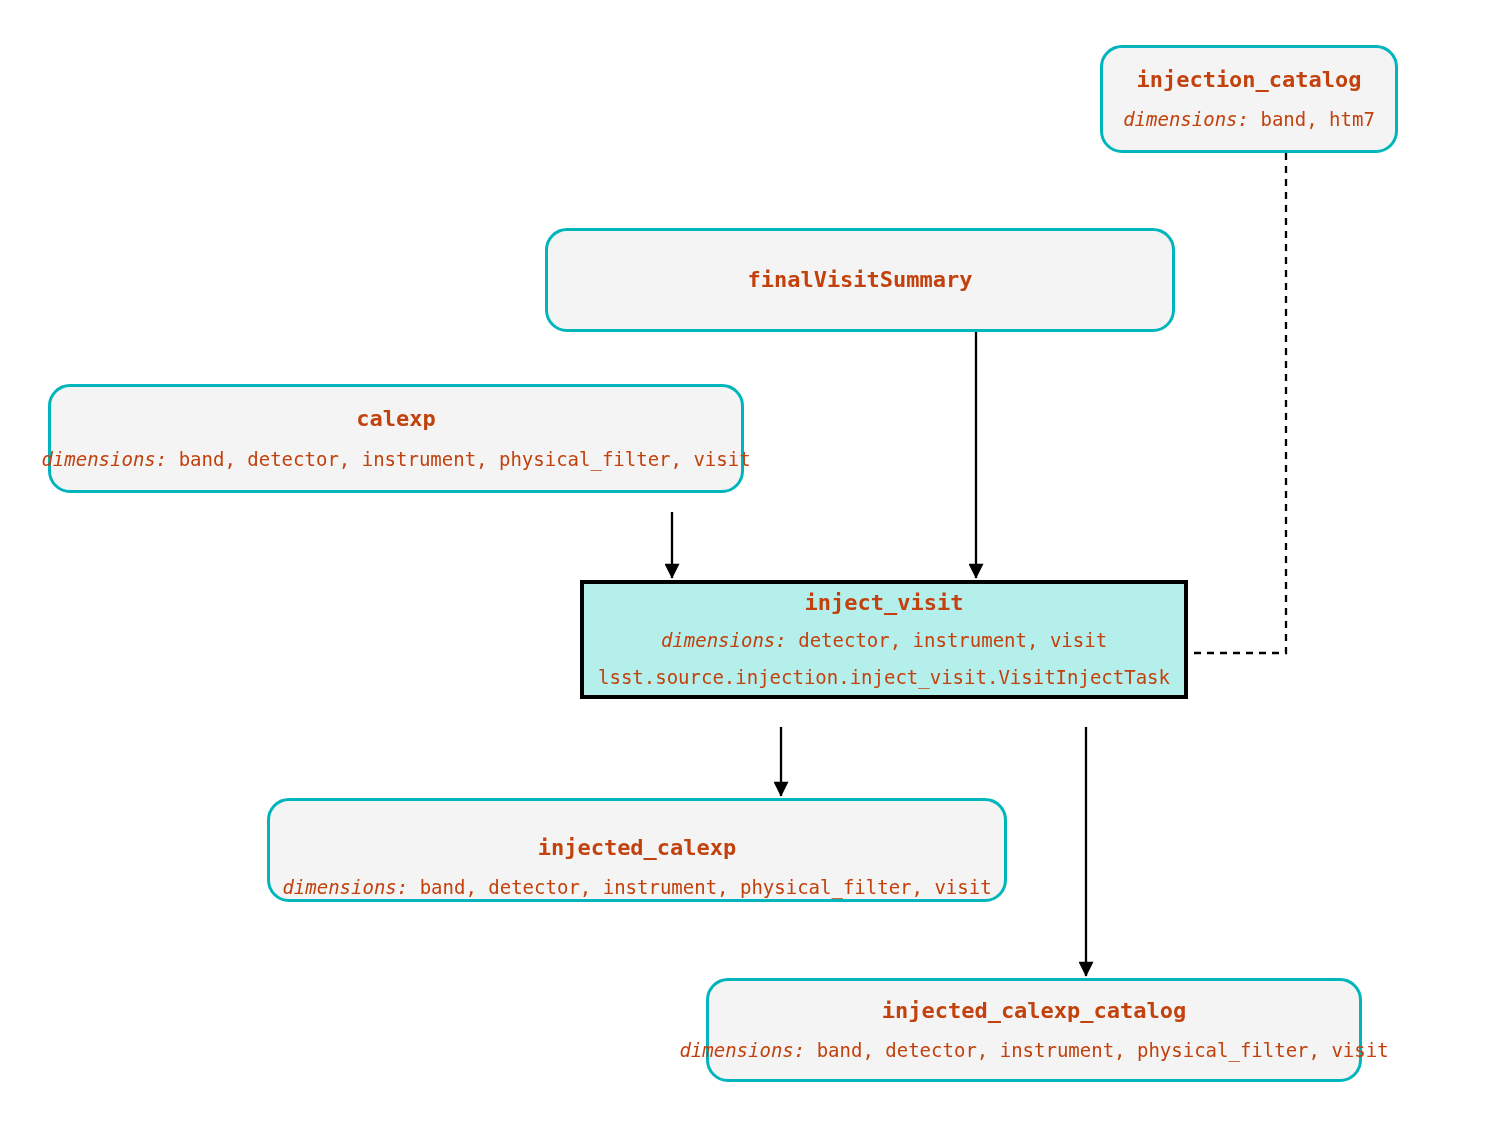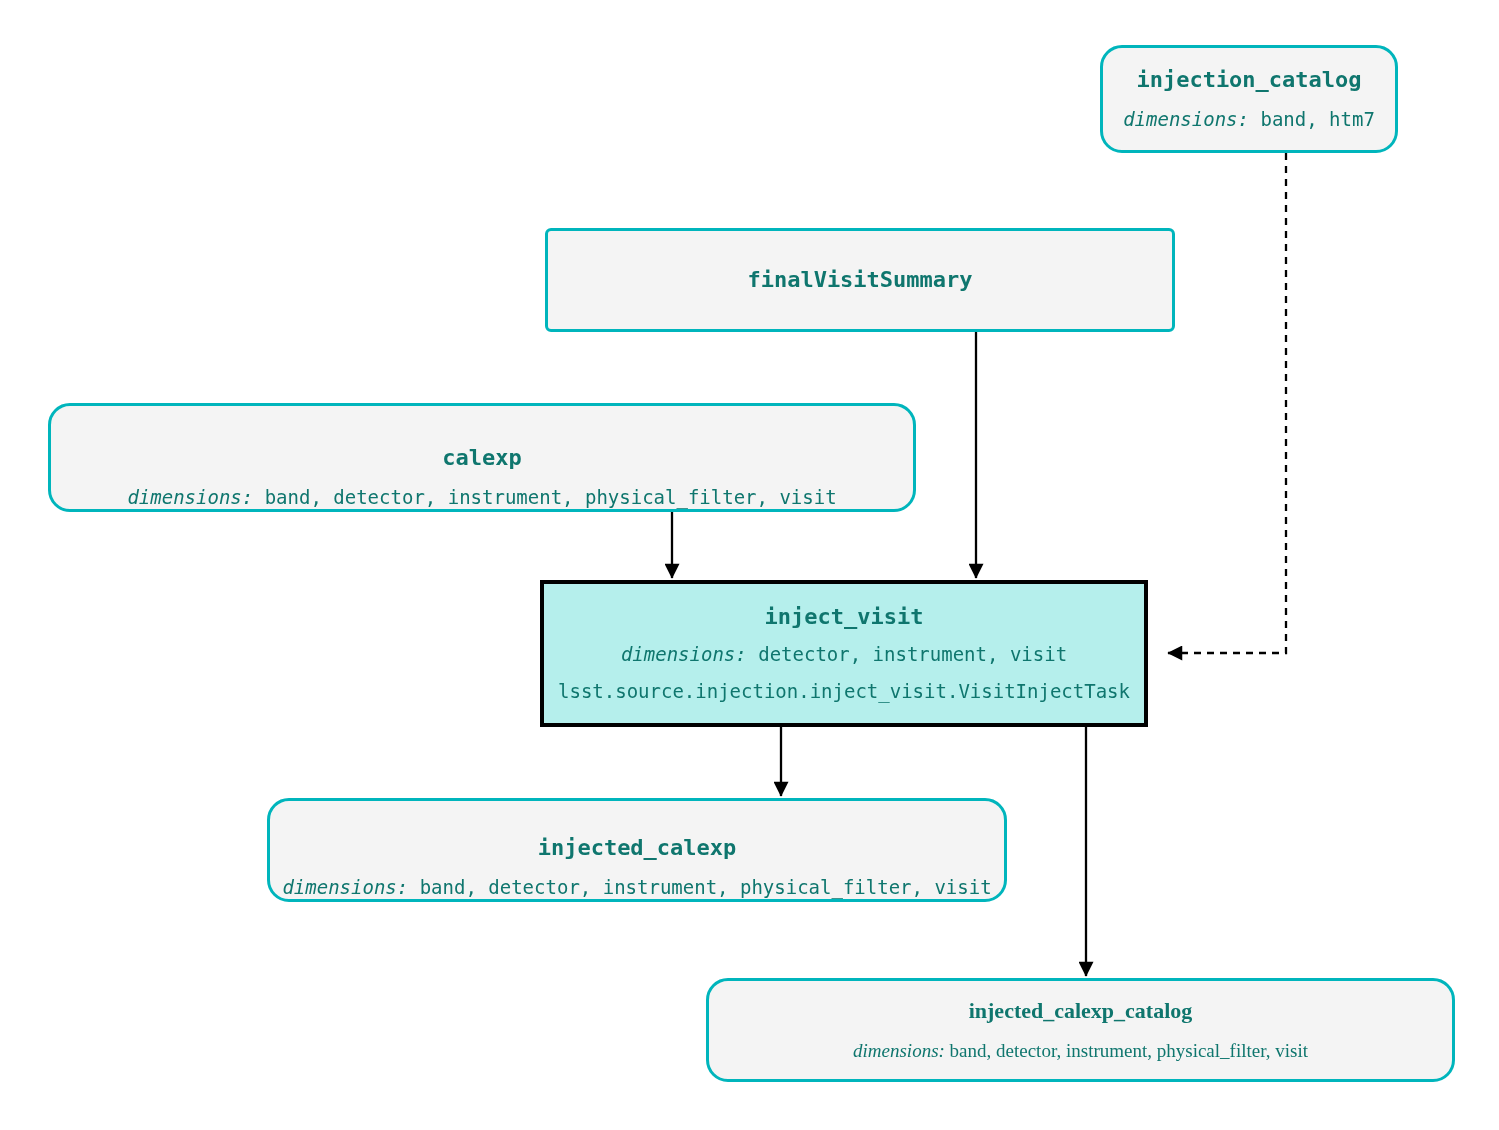--- a/index.html
+++ b/index.html
@@ -11,21 +11,21 @@
     --bg: #ffffff;
   }
   * { margin: 0; padding: 0; box-sizing: border-box; }
   html, body { background: var(--bg); }
   .canvas {
     position: relative;
     width: 1499px;
     height: 1130px;
     background: var(--bg);
     font-family: "DejaVu Sans Mono", "Liberation Mono", monospace;
-    color: #0f766e;
+    color: #c2410c;
     overflow: hidden;
   }
   .edge-layer {
     position: absolute;
     left: 0; top: 0;
     width: 1499px; height: 1130px;
   }
   .node {
     position: absolute;
     display: flex;
@@ -54,25 +54,25 @@
   }
   .node .line {
     font-size: 19px;
     line-height: 1.15;
     white-space: nowrap;
   }
   .dims-label { font-style: italic; }
 
   
   #n-injection_catalog       { left: 1100px; top:  45px; width: 298px; height: 108px; }
-  #n-finalVisitSummary       { left:  545px; top: 228px; width: 630px; height: 104px; border-radius: 6px; }
-  #n-calexp                  { left:   48px; top: 403px; width: 868px; height: 109px; justify-content: flex-end; }
-  #n-inject_visit            { left:  540px; top: 580px; width: 608px; height: 147px; }
+  #n-finalVisitSummary       { left:  545px; top: 228px; width: 630px; height: 104px; }
+  #n-calexp                  { left:   48px; top: 384px; width: 696px; height: 109px; }
+  #n-inject_visit            { left:  580px; top: 580px; width: 608px; height: 119px; }
   #n-injected_calexp         { left:  267px; top: 798px; width: 740px; height: 104px; justify-content: flex-end; }
-  #n-injected_calexp_catalog { left:  706px; top: 978px; width: 749px; height: 104px; font-family: Liberation Serif, serif; }
+  #n-injected_calexp_catalog { left:  706px; top: 978px; width: 656px; height: 104px; }
 </style>
 </head>
 <body>
 
 <div class="canvas">
 
   <svg class="edge-layer" viewBox="0 0 1499 1130" xmlns="http://www.w3.org/2000/svg">
     <defs>
       <marker id="arrow" viewBox="0 0 10 10" refX="9.5" refY="5" markerUnits="userSpaceOnUse" markerWidth="20" markerHeight="15" orient="auto">
         <path d="M0,0 L10,5 L0,10 Z" fill="#000"></path>

